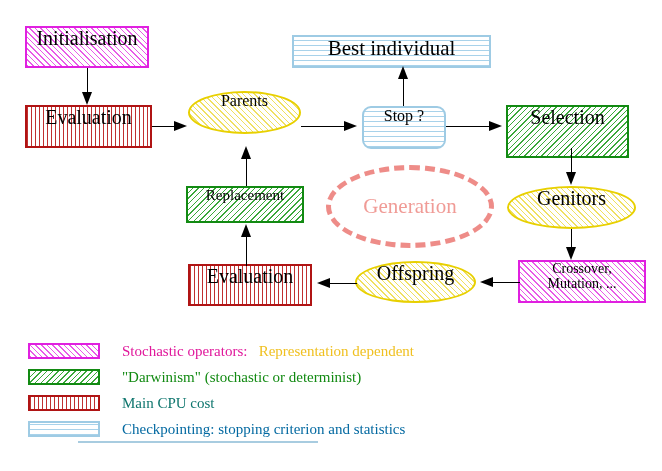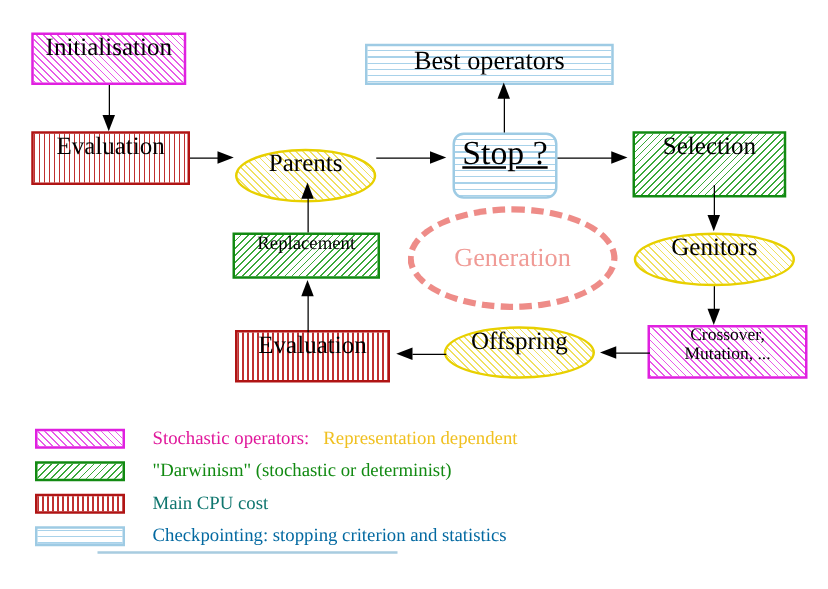--- a/index.html
+++ b/index.html
@@ -162,29 +162,29 @@
 <div id="canvas">
 
   <div class="node hatch-magenta" style="left:25px; top:26px; width:124px; height:42px; font-size:20px;">
     <span class="lbl">Initialisation</span>
   </div>
 
   <div class="node hatch-red-vert" style="left:25px; top:105px; width:127px; height:43px; font-size:20px;">
     <span class="lbl">Evaluation</span>
   </div>
 
-  <div class="node hatch-yellow ellipse" style="left:188px; top:119px; width:113px; height:43px; font-size:20px;">
+  <div class="node hatch-yellow ellipse" style="left:188px; top:91px; width:113px; height:43px; font-size:16px;">
     <span class="lbl">Parents</span>
   </div>
 
   <div class="node hatch-blue-horiz" style="left:292px; top:35px; width:199px; height:33px; font-size:21px;">
-    <span class="lbl">Best operators</span>
-  </div>
-
-  <div class="node hatch-blue-horiz rounded" style="left:362px; top:106px; width:84px; height:53px; font-size:27px;text-decoration:underline;">
+    <span class="lbl">Best individual</span>
+  </div>
+
+  <div class="node hatch-blue-horiz rounded" style="left:362px; top:106px; width:84px; height:43px; font-size:16px;">
     <span class="lbl">Stop ?</span>
   </div>
 
   <div class="node hatch-green" style="left:506px; top:105px; width:123px; height:53px; font-size:20px;">
     <span class="lbl">Selection</span>
   </div>
 
   <div class="node hatch-yellow ellipse" style="left:507px; top:186px; width:129px; height:43px; font-size:20px;">
     <span class="lbl">Genitors</span>
   </div>

